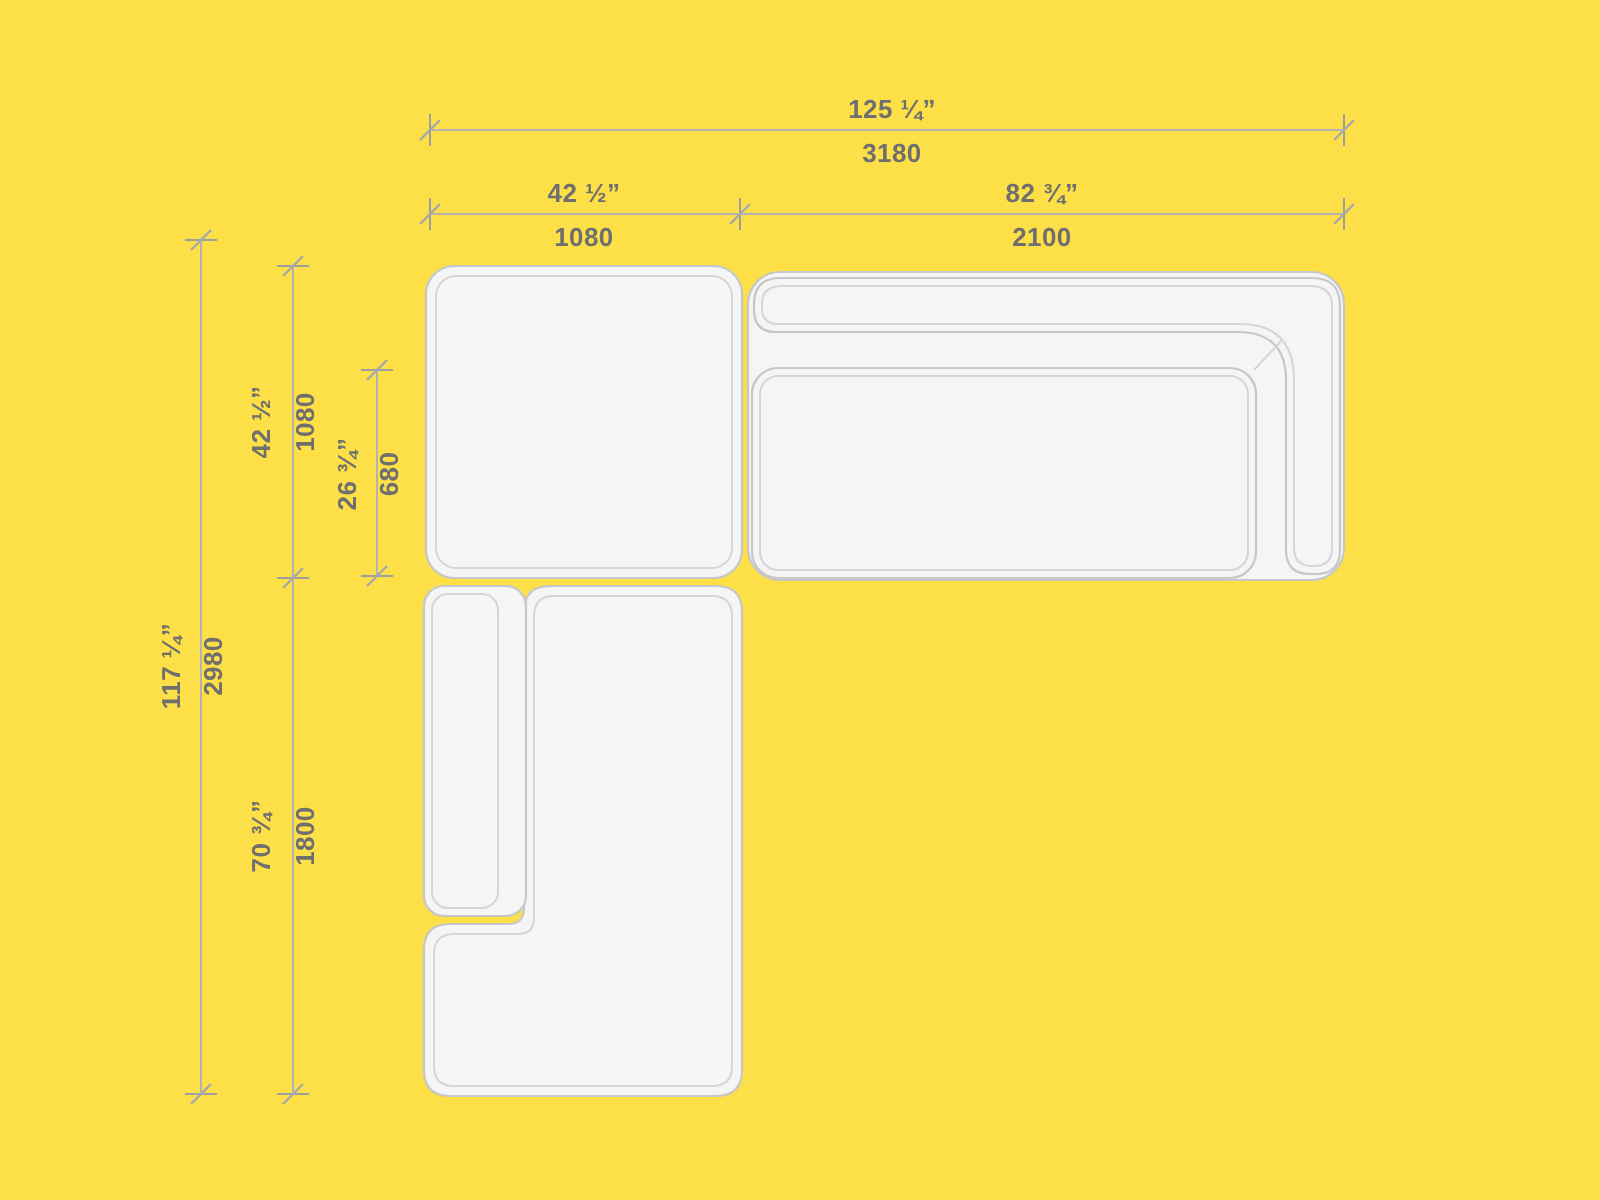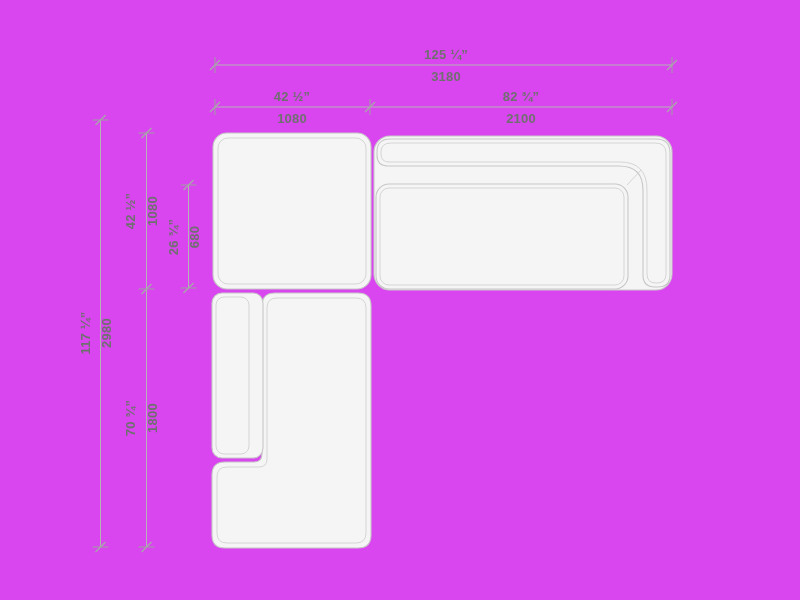--- a/index.html
+++ b/index.html
@@ -5,21 +5,21 @@
   html, body {
     margin: 0;
     padding: 0;
     background: #f1f1f1;
     font-family: "Liberation Sans", sans-serif;
   }
   .canvas {
     position: relative;
     width: 800px;
     height: 600px;
-    background: #d946ef;
+    background: #fde047;
     overflow: hidden;
   }
   svg { display: block; }
   .dim-text {
     font-family: "Liberation Sans", sans-serif;
     font-size: 13px;
     font-weight: bold;
     fill: #6f6f6f;
     text-anchor: middle;
     letter-spacing: 0.2px;

